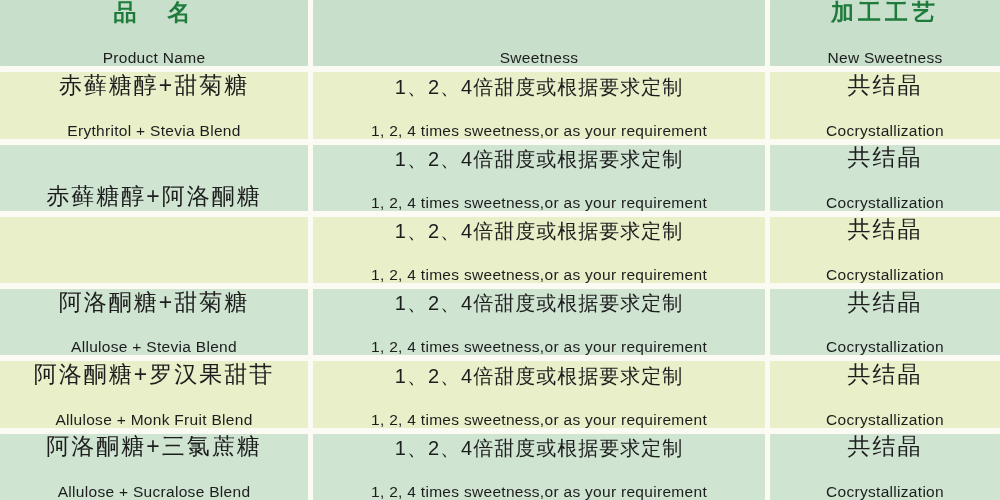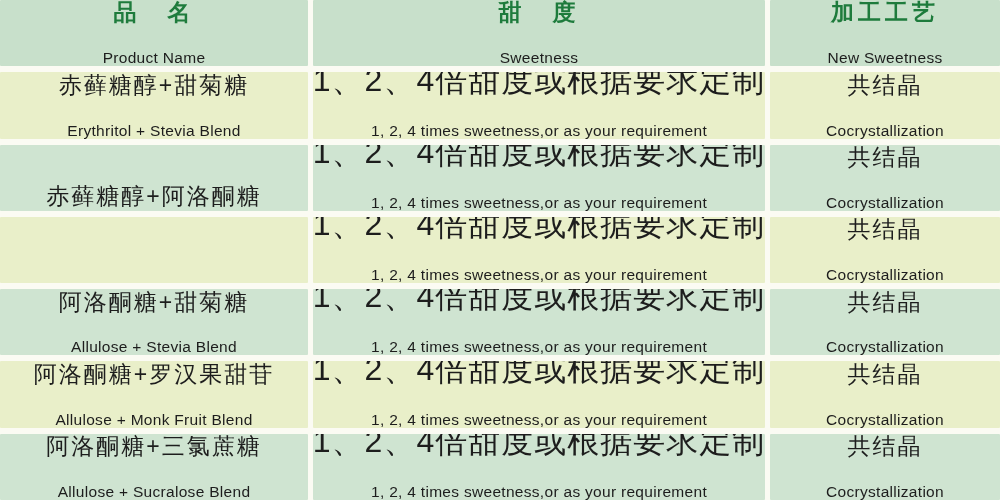--- a/index.html
+++ b/index.html
@@ -46,33 +46,32 @@
     font-weight:bold;
     letter-spacing:4px;
   }
   .en{
     font-size:15.5px;
     letter-spacing:0.3px;
     margin-top:22px;
     line-height:1.1;
     white-space:nowrap;
   }
-  .sweet .zh{font-size:32px;letter-spacing:1px;}
+  .sweet .zh{font-size:20px;letter-spacing:1px;}
 </style>
 </head>
 <body>
 
 <div class="table">
 
   <div class="cell hdr">
     <div class="zh">品　名</div>
     <div class="en">Product Name</div>
   </div>
   <div class="cell hdr">
-    <div class="zh">甜　度</div>
     <div class="en">Sweetness</div>
   </div>
   <div class="cell hdr">
     <div class="zh">加工工艺</div>
     <div class="en">New Sweetness</div>
   </div>
 
   <div class="row-odd" style="display:contents">
     <div class="cell">
       <div class="zh">赤藓糖醇+甜菊糖</div>

